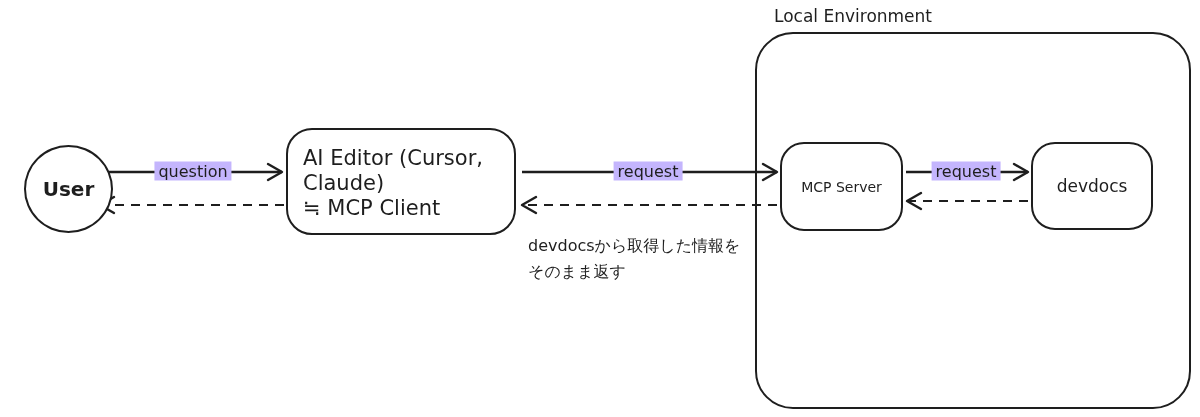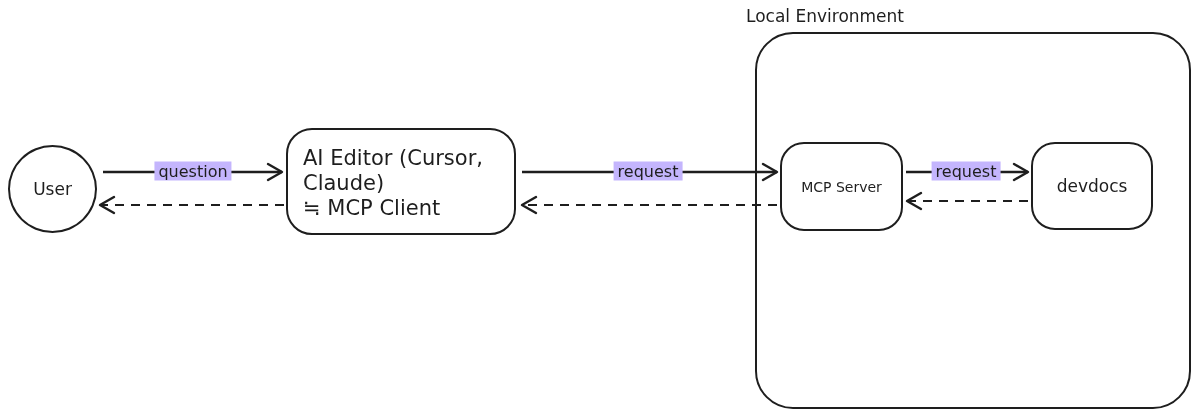--- a/index.html
+++ b/index.html
@@ -37,24 +37,25 @@
   .container-box {
     position: absolute;
     box-sizing: border-box;
     border: 2.5px solid #1e1e1e;
     background: transparent;
     z-index: 1;
     border-radius: 38px;
   }
   
   #user-node {
-    left: 8px; top: 145px;
+    left: 24px; top: 145px;
     width: 89px; height: 88px;
     border-radius: 50%;
-    font-size: 17px;
+    font-size: 20px;
+    font-weight: bold;
   }
   #ai-editor-node {
     left: 286px; top: 128px;
     width: 230px; height: 107px;
     border-radius: 26px;
     justify-content: flex-start;
     align-items: flex-start;
     padding: 16px 0 0 15px;
     font-size: 21px;
     line-height: 25px;
@@ -83,21 +84,21 @@
     padding: 0 4px;
     font-size: 16px;
     transform: translate(-50%, -50%);
     white-space: nowrap;
   }
   #question-label { left: 193px; top: 171px; }
   #request1-label { left: 648px; top: 171px; }
   #request2-label { left: 966px; top: 171px; }
   #local-environment-label {
     position: absolute;
-    left: 746px; top: 6px;
+    left: 774px; top: 6px;
     z-index: 4;
     font-size: 17px;
     white-space: nowrap;
   }
   #annotation {
     position: absolute;
     left: 528px; top: 233px;
     z-index: 4;
     font-size: 16px;
     line-height: 26px;
@@ -146,14 +147,18 @@
   </div>
 
   <div id="devdocs-node" class="node">
     <span>devdocs</span>
   </div>
 
   <span id="question-label" class="edge-label">question</span>
   <span id="request1-label" class="edge-label">request</span>
   <span id="request2-label" class="edge-label">request</span>
 
+  <div id="annotation">
+    <span>devdocsから取得した情報を</span>
+    <span class="line2">そのまま返す</span>
+  </div>
 
 </div>
 
 </body></html>

